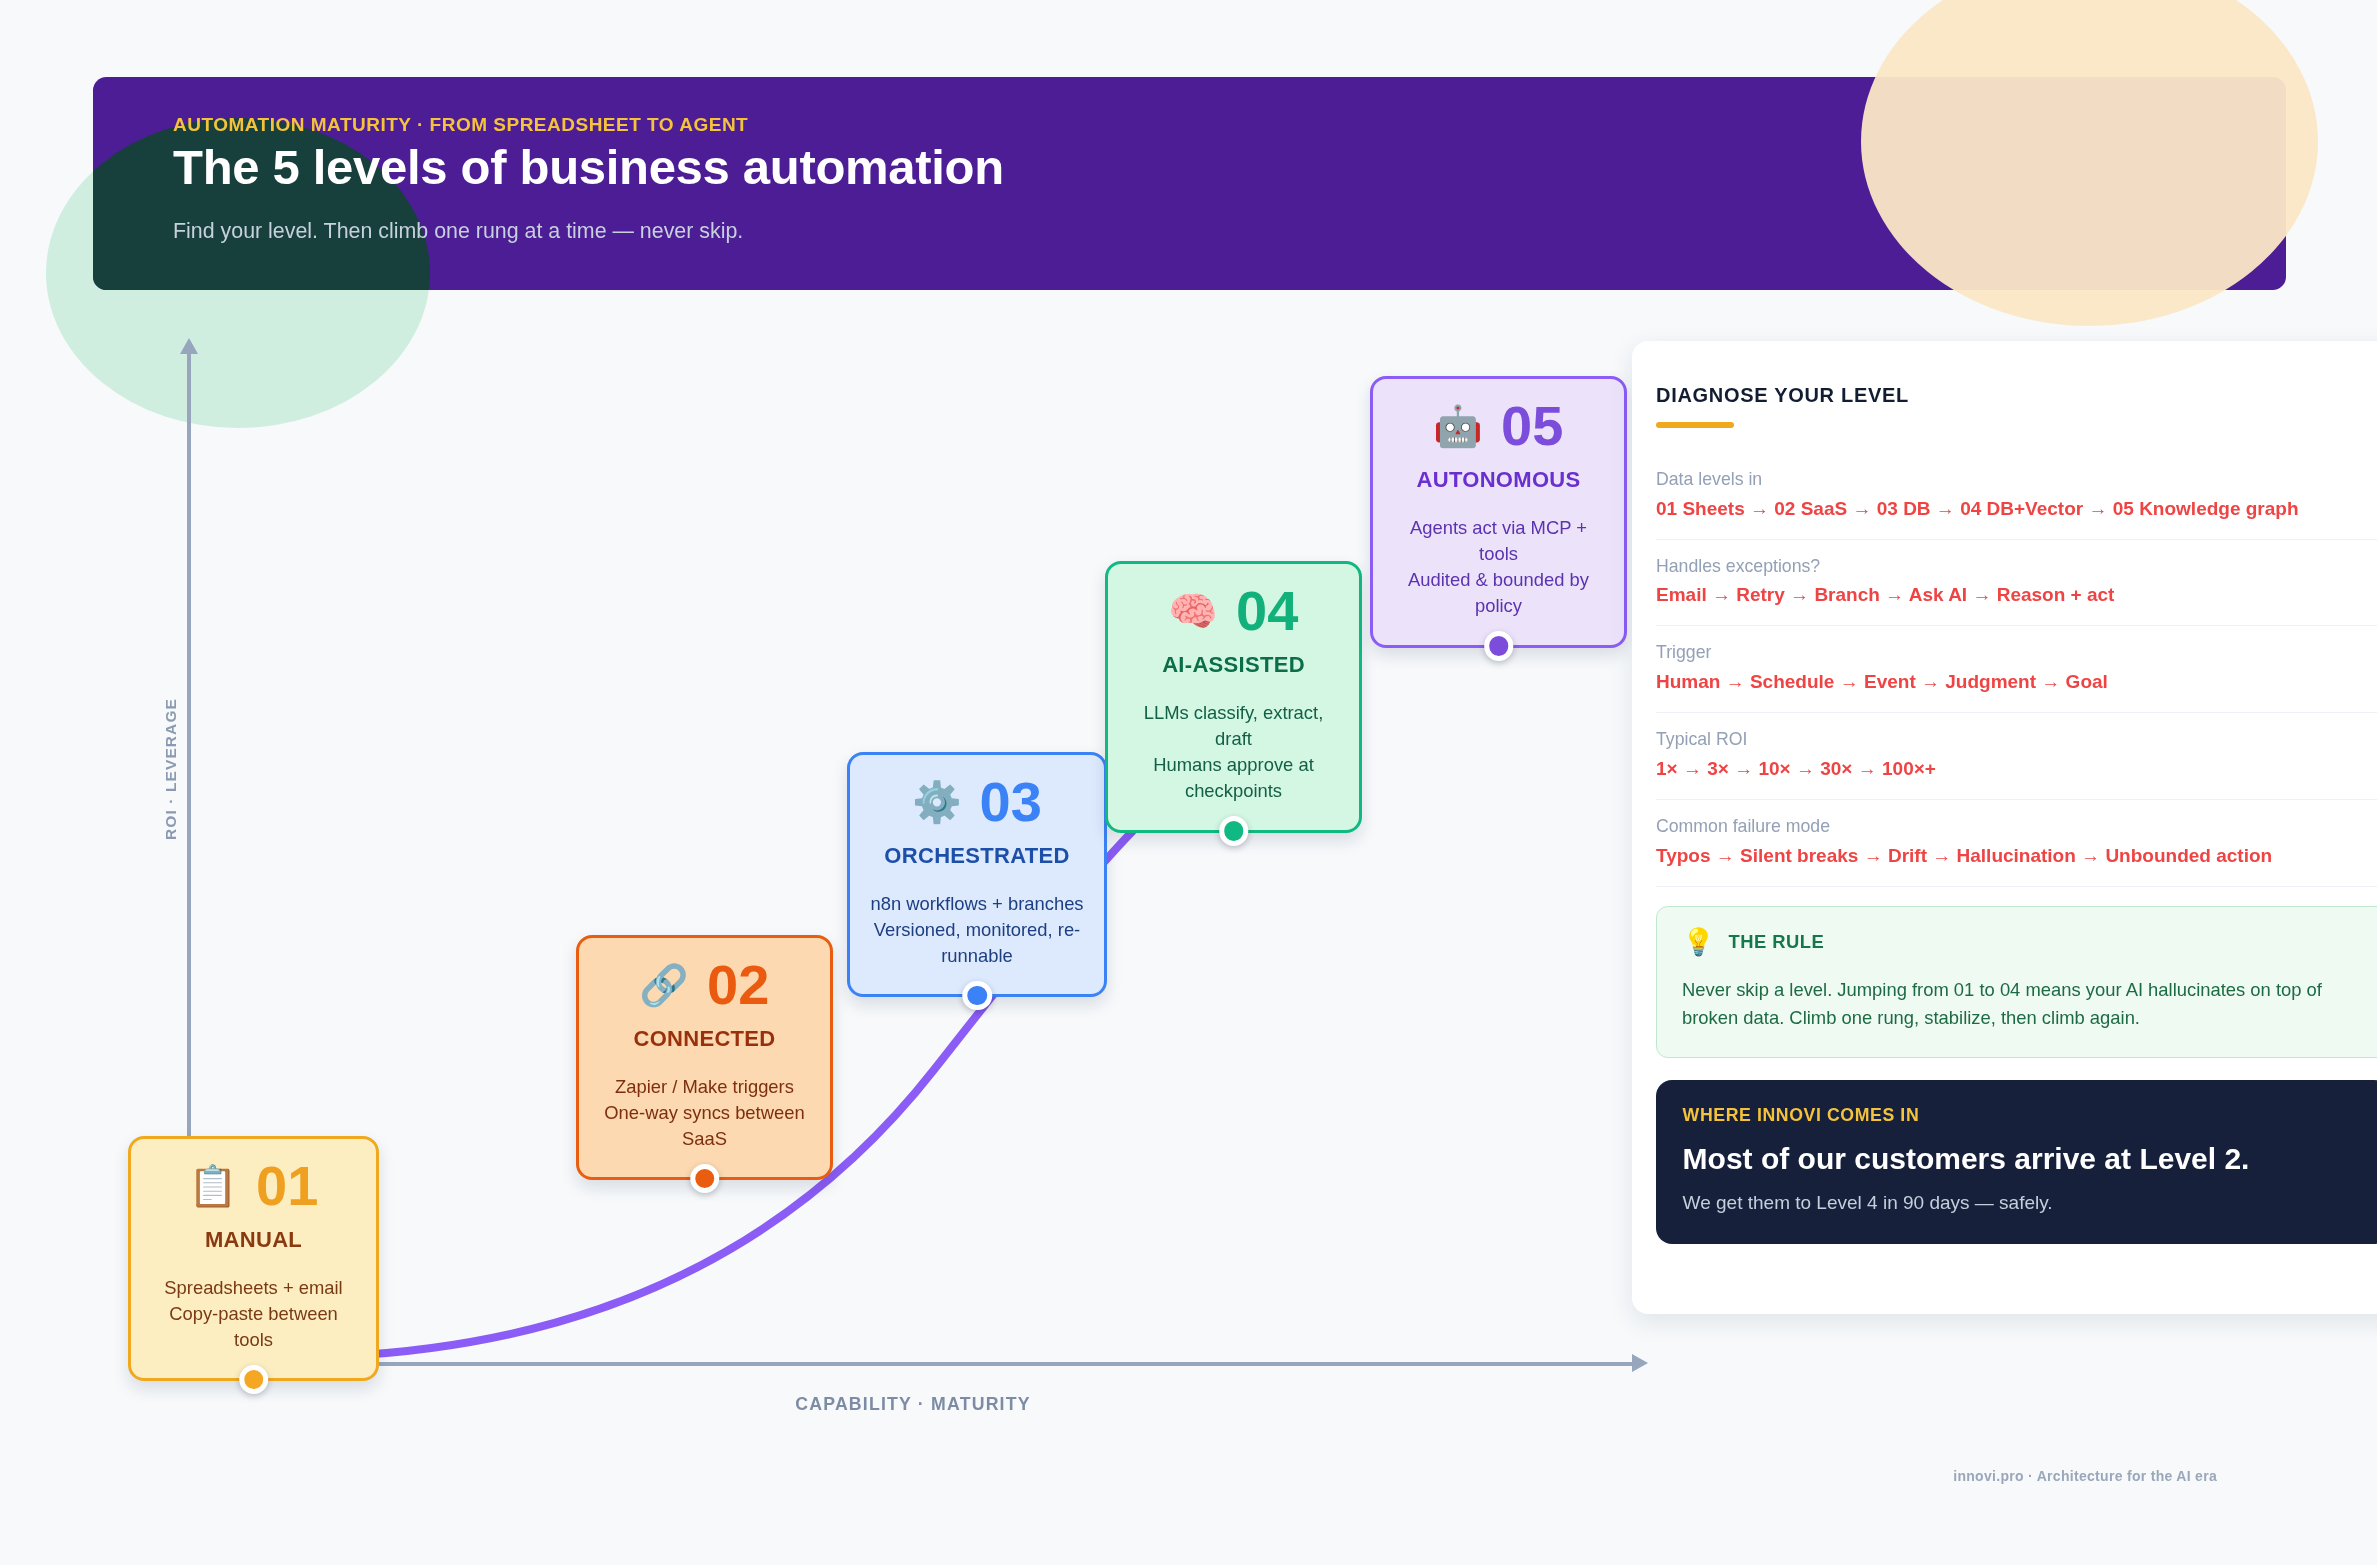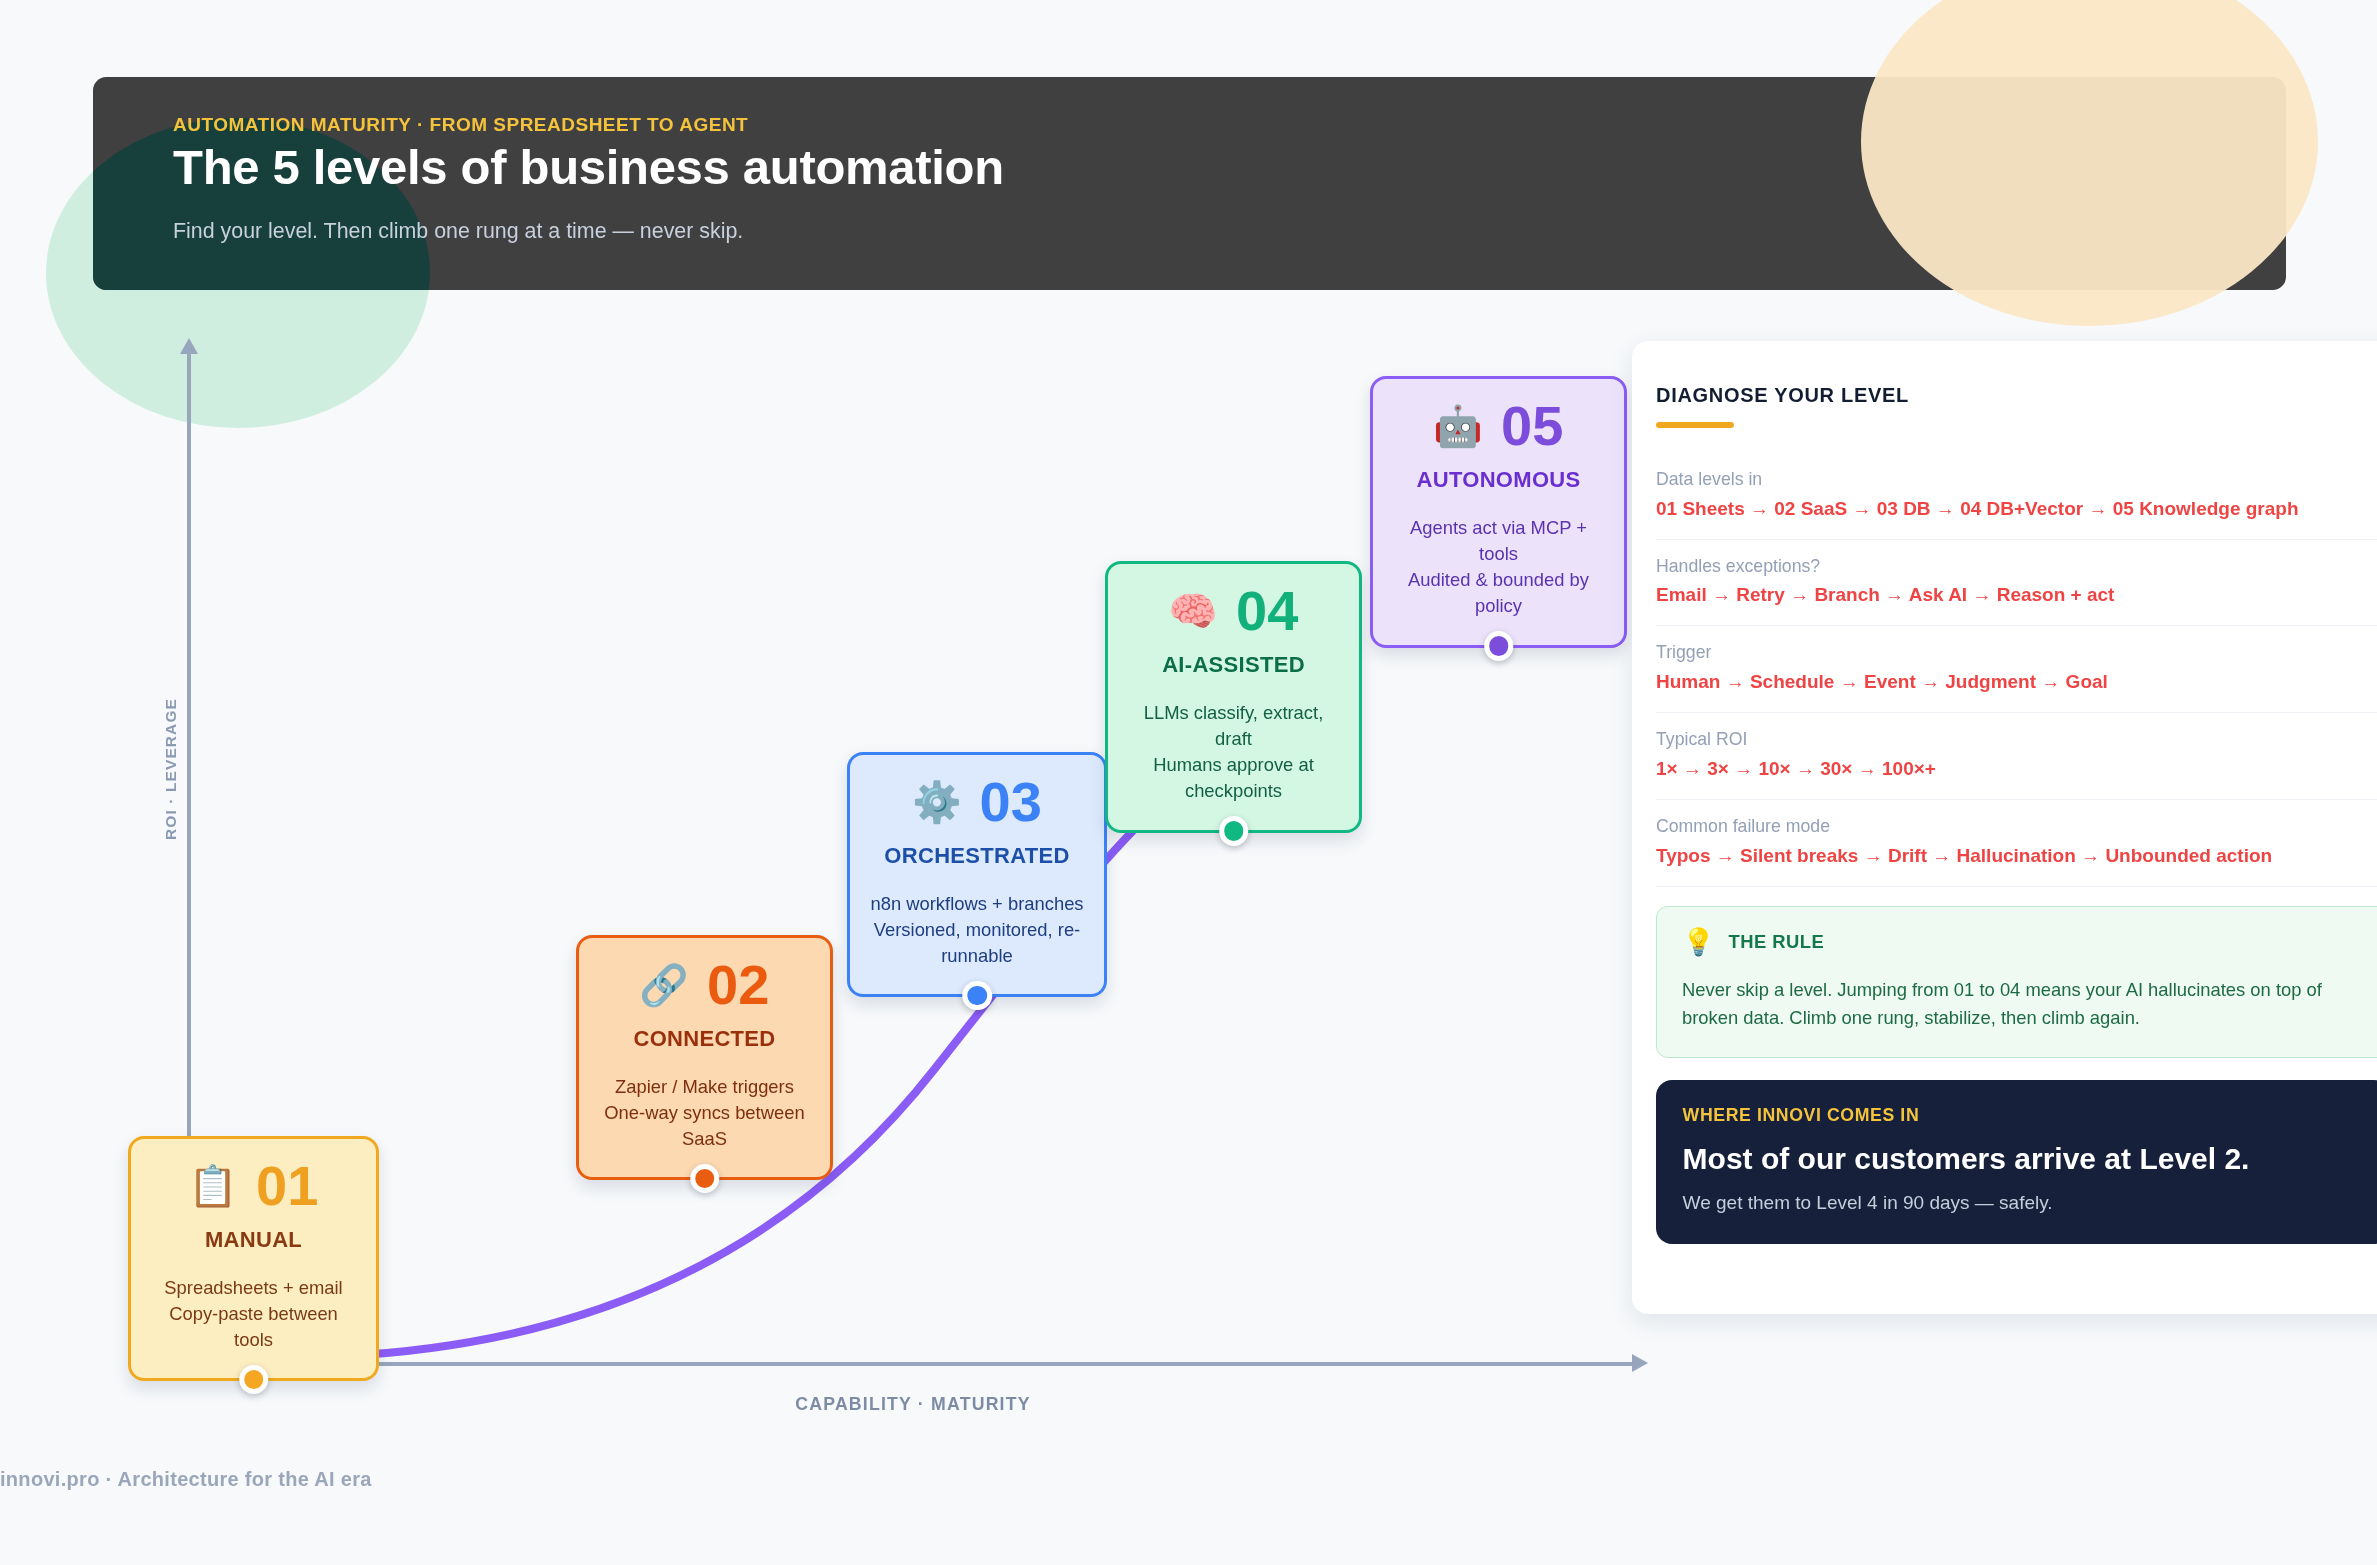--- a/index.html
+++ b/index.html
@@ -43,21 +43,21 @@
     opacity: .95;
   }
 
   
   .hero {
     position: absolute;
     left: 93px;
     top: 77px;
     width: 2193px;
     height: 213px;
-    background: #404040;
+    background: #4c1d95;
     border-radius: 13.3px;
     z-index: 2;
     overflow: hidden;
   }
   .hero-teal {
     position: absolute;
     left: -47px;
     top: 41px;
     width: 384px;
     height: 310px;
@@ -246,22 +246,22 @@
   }
   .innovi-head {
     font-size: 30px; font-weight: bold; color: #ffffff; margin-top: 16px;
   }
   .innovi-sub { font-size: 19px; color: #c5cedd; margin-top: 16px; }
 
   .footer {
     position: absolute;
     left: 0; top: 1468px;
     width: 2217px;
-    text-align: left;
-    font-size: 20px;
+    text-align: right;
+    font-size: 14px;
     font-weight: bold;
     color: #9aa7bb;
     letter-spacing: 0.3px;
     z-index: 4;
   }
 </style>
 </head>
 <body>
 
 <div id="page">

